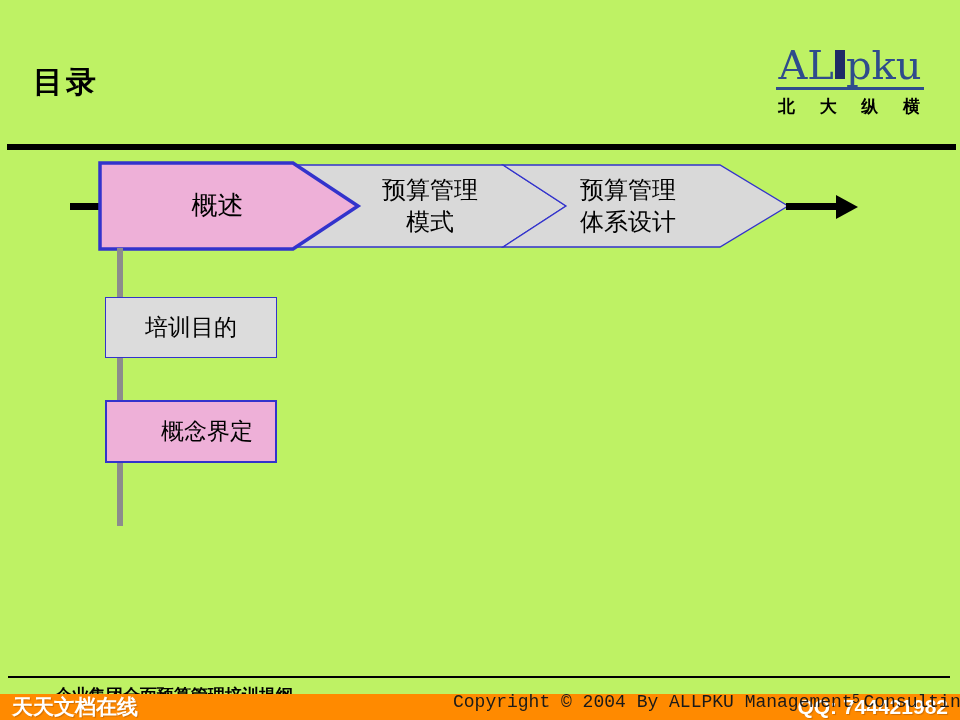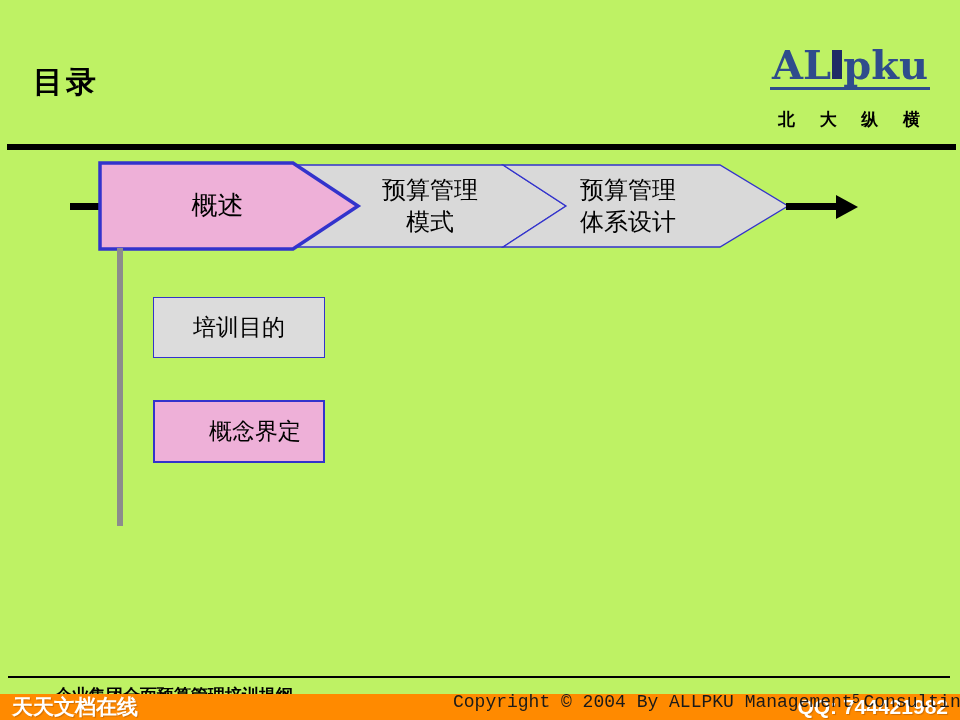--- a/index.html
+++ b/index.html
@@ -26,37 +26,37 @@
   }
   .logo {
     position: absolute;
     left: 765px; top: 44px;
     width: 170px;
     text-align: center;
   }
   .logo-word {
     display: inline-block;
     font-family: "DejaVu Serif", serif;
-    font-weight: bold;
+    font-weight: normal;
     font-size: 40px;
     line-height: 1.05;
     color: #2F4C8C;
     border-bottom: 3px solid #2F4C8C;
     padding: 0 2px 1px 2px;
     white-space: nowrap;
   }
   .logo-bar {
     display: inline-block;
     width: 10px; height: 29px;
     background: #1F2B66;
     margin: 0 1px;
     vertical-align: baseline;
   }
   .logo-sub {
-    margin-top: 18px;
+    margin-top: 5px;
     font-size: 17px;
     font-weight: bold;
     color: #000000;
     letter-spacing: 10px;
     margin-left: 8px;
     white-space: nowrap;
   }
   .header-rule {
     position: absolute;
     left: 7px; top: 144px;
@@ -94,21 +94,20 @@
   .sub-box {
     position: absolute;
     left: 105px;
     width: 172px;
     display: flex;
     align-items: center;
     justify-content: center;
     font-family: "DejaVu Serif", serif;
     font-size: 23px;
     color: #000000;
-    margin-left: 48px;
   }
   .sub-box-1 {
     top: 297px; height: 61px;
     background: #DCDCDC;
     border: 1.5px solid #3333CC;
   }
   .sub-box-2 {
     top: 400px; height: 63px;
     background: #EEB0D8;
     border: 2px solid #3333CC;

